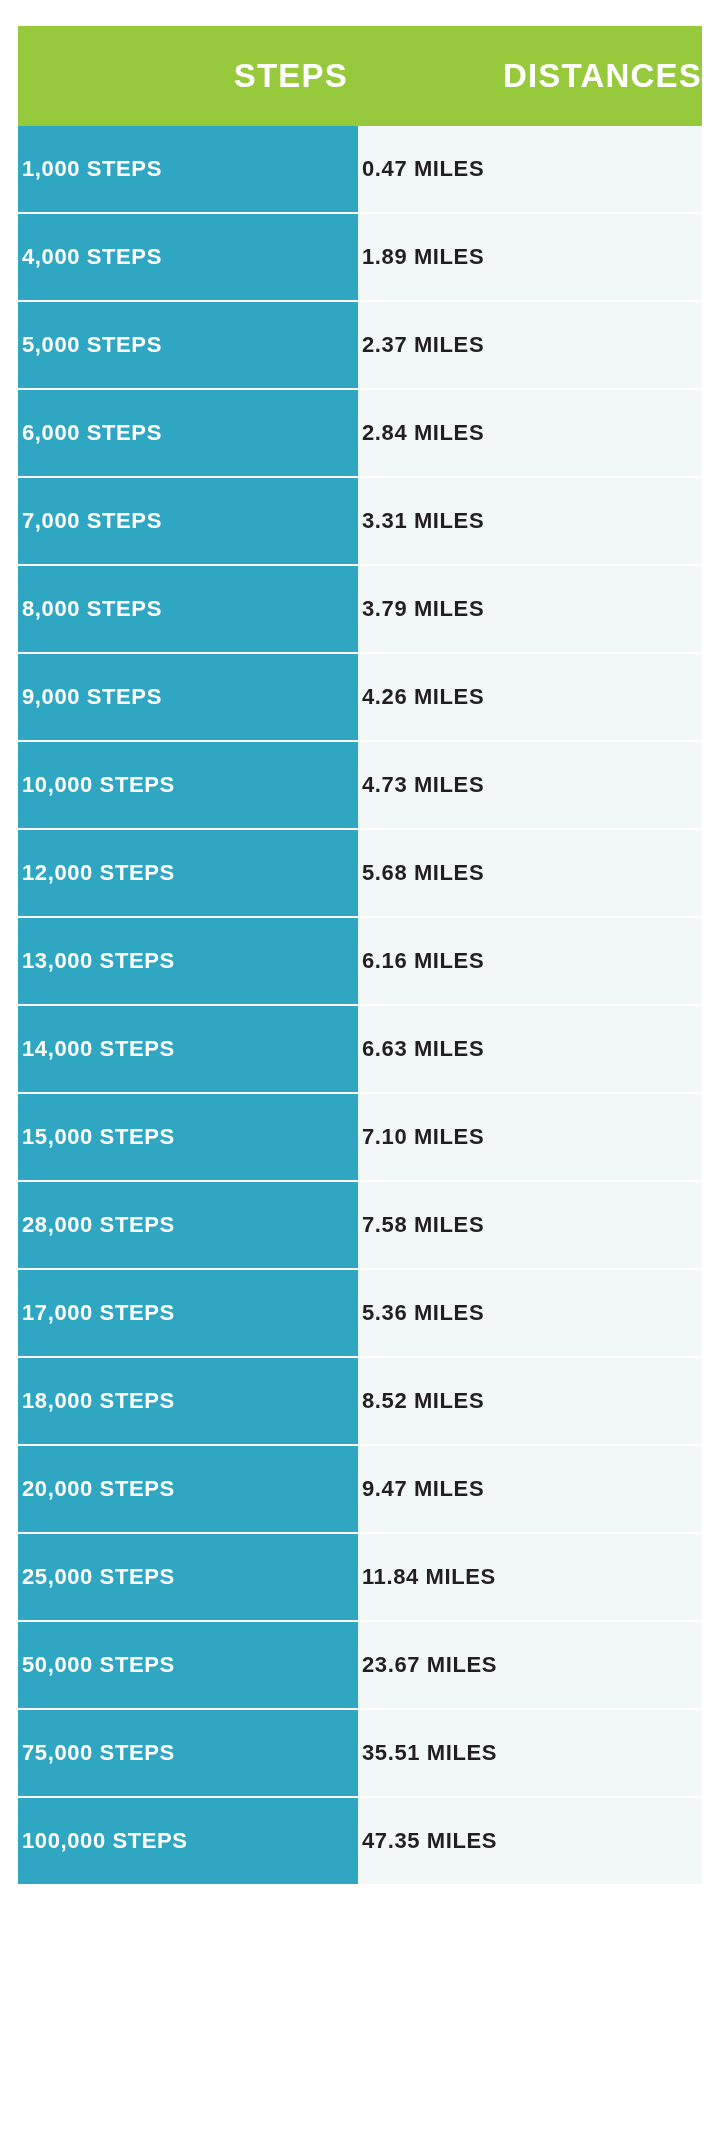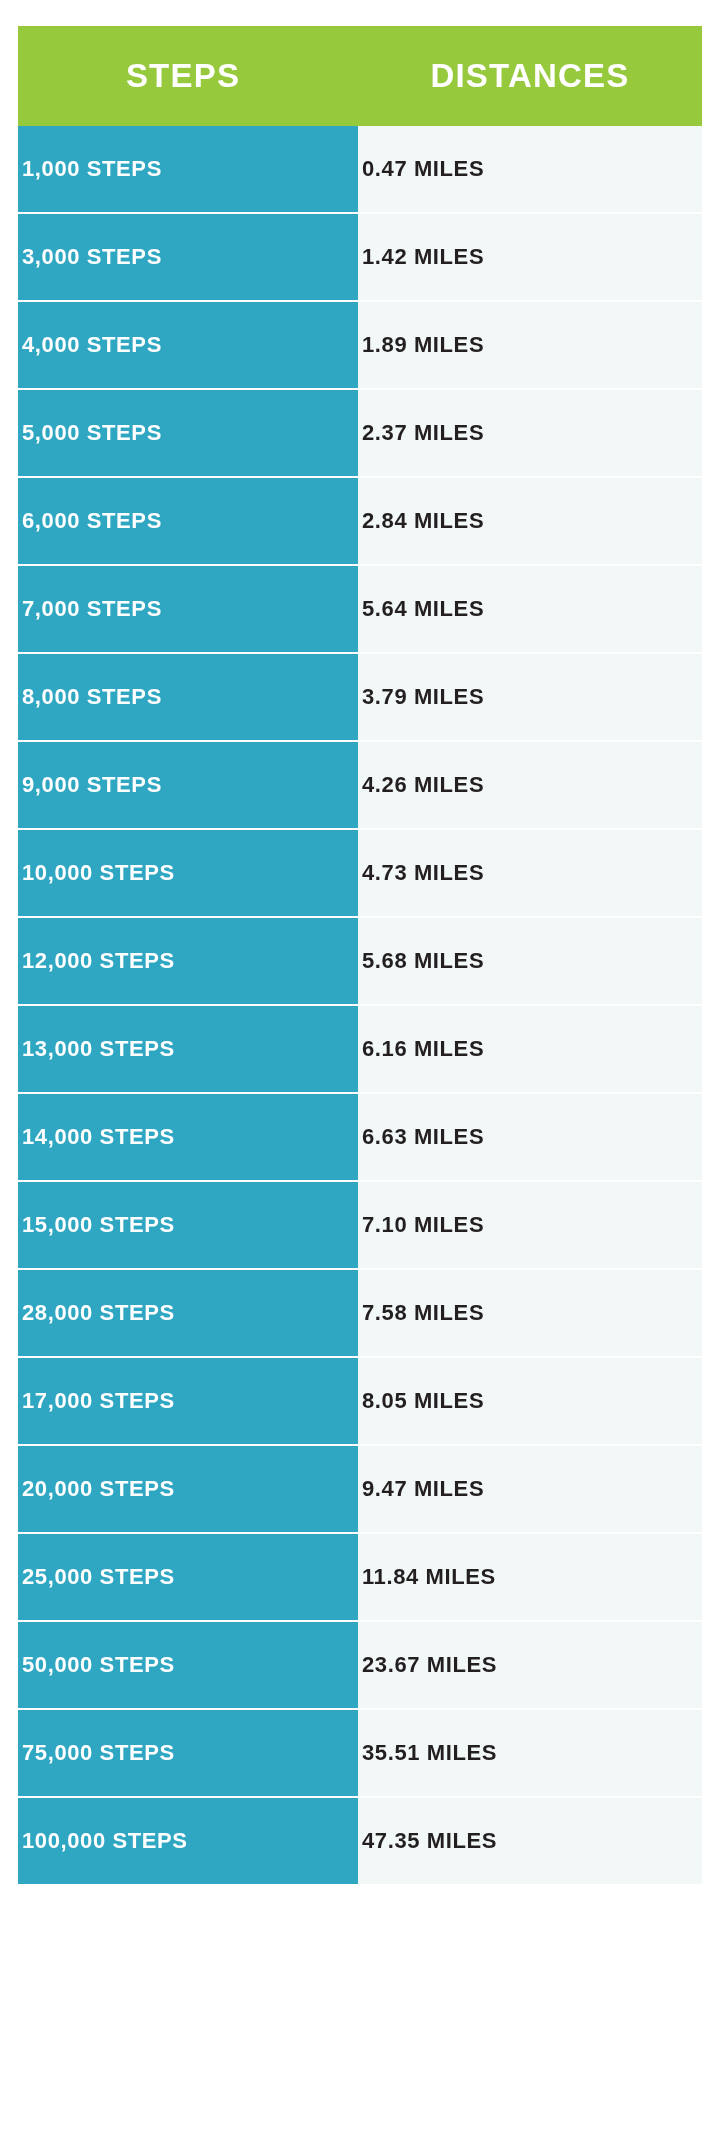--- a/index.html
+++ b/index.html
@@ -35,21 +35,21 @@
   table.steps-table col.col-steps { width: 340px; }
   table.steps-table col.col-dist  { width: 344px; }
 
   thead th {
     background: #97c93d;
     color: #ffffff;
     font-size: 33px;
     font-weight: bold;
     letter-spacing: 1.2px;
     height: 100px;
-    text-align: center;
+    text-align: right;
     vertical-align: middle;
     padding: 0;
     border: none;
   }
   thead th.th-steps {
     padding-right: 10px;
   }
 
   tbody td {
     height: 78px;
@@ -92,38 +92,34 @@
           <th class="th-steps">STEPS</th>
           <th class="th-dist">DISTANCES</th>
         </tr>
       </thead>
       <tbody id="table-body">
           <tr>
             <td class="steps-cell">1,000 STEPS</td>
             <td class="dist-cell">0.47 MILES</td>
           </tr>
           <tr>
-            <td class="steps-cell">3,000 STEPS</td>
-            <td class="dist-cell">1.42 MILES</td>
-          </tr>
-          <tr>
             <td class="steps-cell">4,000 STEPS</td>
             <td class="dist-cell">1.89 MILES</td>
           </tr>
           <tr>
             <td class="steps-cell">5,000 STEPS</td>
             <td class="dist-cell">2.37 MILES</td>
           </tr>
           <tr>
             <td class="steps-cell">6,000 STEPS</td>
             <td class="dist-cell">2.84 MILES</td>
           </tr>
           <tr>
             <td class="steps-cell">7,000 STEPS</td>
-            <td class="dist-cell">5.64 MILES</td>
+            <td class="dist-cell">3.31 MILES</td>
           </tr>
           <tr>
             <td class="steps-cell">8,000 STEPS</td>
             <td class="dist-cell">3.79 MILES</td>
           </tr>
           <tr>
             <td class="steps-cell">9,000 STEPS</td>
             <td class="dist-cell">4.26 MILES</td>
           </tr>
           <tr>
@@ -145,21 +141,25 @@
           <tr>
             <td class="steps-cell">15,000 STEPS</td>
             <td class="dist-cell">7.10 MILES</td>
           </tr>
           <tr>
             <td class="steps-cell">28,000 STEPS</td>
             <td class="dist-cell">7.58 MILES</td>
           </tr>
           <tr>
             <td class="steps-cell">17,000 STEPS</td>
-            <td class="dist-cell">8.05 MILES</td>
+            <td class="dist-cell">5.36 MILES</td>
+          </tr>
+          <tr>
+            <td class="steps-cell">18,000 STEPS</td>
+            <td class="dist-cell">8.52 MILES</td>
           </tr>
           <tr>
             <td class="steps-cell">20,000 STEPS</td>
             <td class="dist-cell">9.47 MILES</td>
           </tr>
           <tr>
             <td class="steps-cell">25,000 STEPS</td>
             <td class="dist-cell">11.84 MILES</td>
           </tr>
           <tr>

